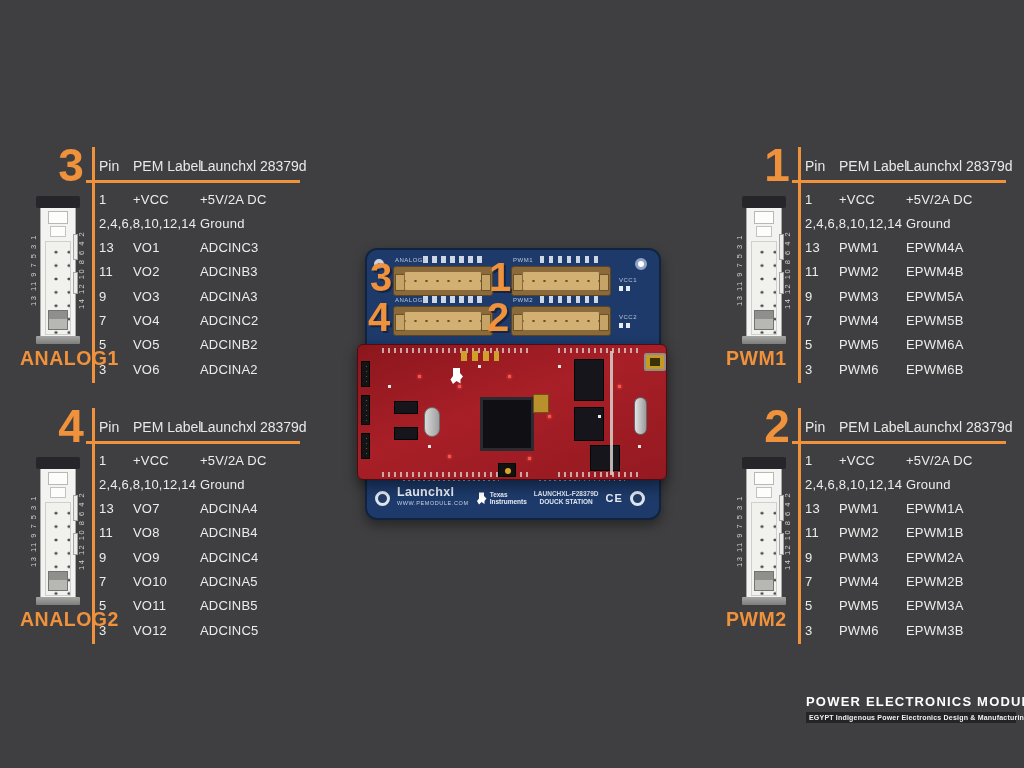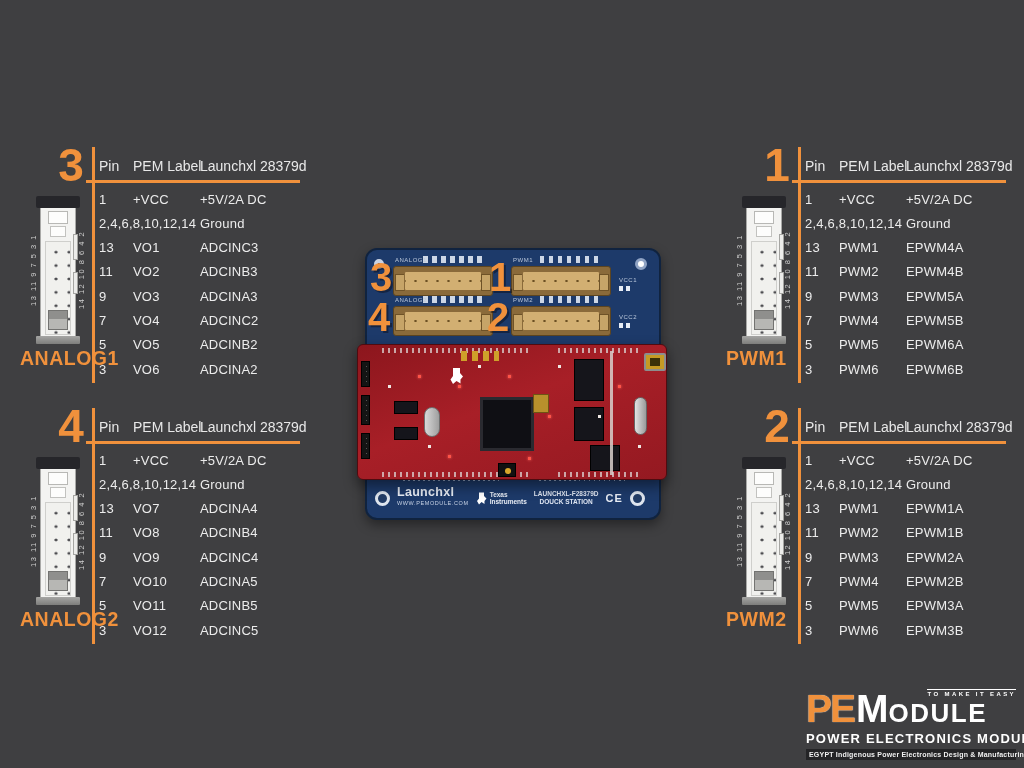--- a/index.html
+++ b/index.html
@@ -503,23 +503,17 @@
       <div class="dotw" style="left:30px;top:40px;"></div>
       <div class="dotw" style="left:120px;top:20px;"></div>
       <div class="dotw" style="left:200px;top:20px;"></div>
       <div class="dotw" style="left:240px;top:70px;"></div>
       <div class="dotw" style="left:70px;top:100px;"></div>
       <div class="dotw" style="left:280px;top:100px;"></div>
     </div>
   </div>
 
   <div class="logo">
-    <div class="logo-row1">
-      <span class="logo-pe">PE</span>
-        <span class="logo-m">M</span>
-        <span class="logo-odule">ODULE</span>
-      <span class="logo-tag">TO MAKE IT EASY</span>
-    </div>
     <div class="logo-line2">POWER ELECTRONICS MODULES</div>
     <div class="logo-line3">EGYPT Indigenous Power Electronics Design &amp; Manufacturing</div>
   </div>
 
 </div>
 
 </body></html>

